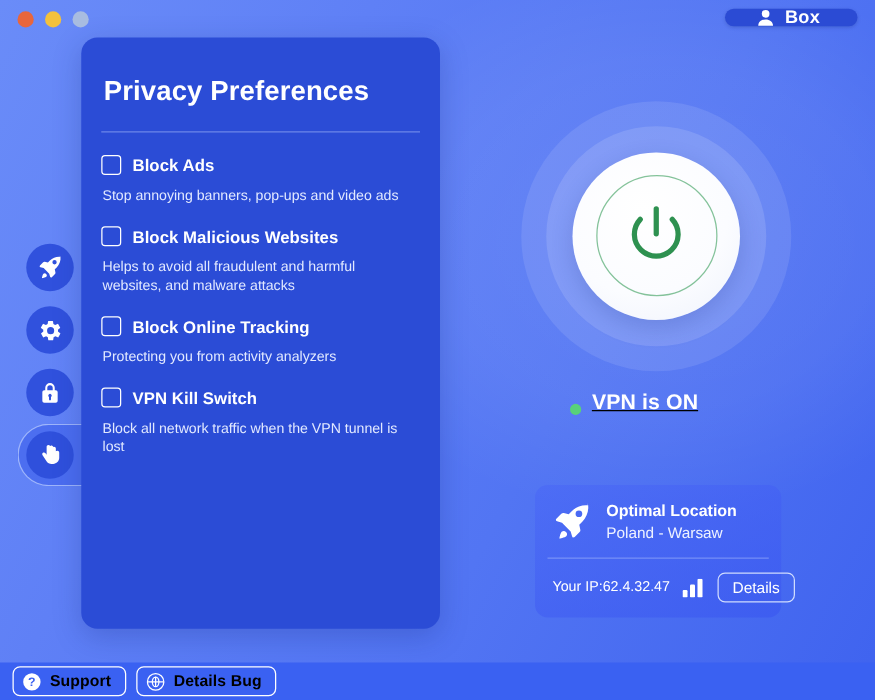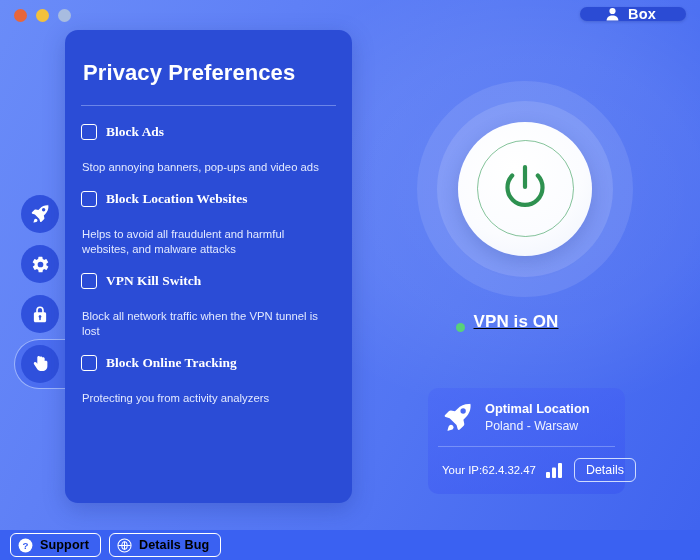--- a/index.html
+++ b/index.html
@@ -146,42 +146,41 @@
     margin-bottom: 18px;
     height: 1px;
     background: rgba(186,205,255,0.45);
   }
 
   .pref-item { margin-bottom: 16px; }
   .pref-head {
     display: flex;
     align-items: center;
     gap: 9px;
-    font-family: Liberation Serif, serif;
   }
   .checkbox {
     width: 16px;
     height: 16px;
     border: 1.6px solid #ffffff;
     border-radius: 3px;
     background: transparent;
     flex: none;
     cursor: pointer;
   }
   .pref-label {
     color: #ffffff;
     font-size: 13.4px;
     font-weight: bold;
     letter-spacing: 0.05px;
   }
   .pref-desc {
     color: #e2e9ff;
     font-size: 11.3px;
     line-height: 15px;
-    margin-top: 20px;
+    margin-top: 10px;
     padding-left: 1px;
     max-width: 243px;
   }
 
   
   .power-area {
     position: absolute;
     left: 396px;
     top: 66px;
     width: 258px;
@@ -416,39 +415,39 @@
       <div class="pref-head">
         <div class="checkbox"></div>
         <div class="pref-label">Block Ads</div>
       </div>
       <div class="pref-desc">Stop annoying banners, pop-ups and video ads</div>
     </div>
 
     <div class="pref-item">
       <div class="pref-head">
         <div class="checkbox"></div>
-        <div class="pref-label">Block Location Websites</div>
+        <div class="pref-label">Block Malicious Websites</div>
       </div>
       <div class="pref-desc">Helps to avoid all fraudulent and harmful websites, and malware attacks</div>
+    </div>
+
+    <div class="pref-item">
+      <div class="pref-head">
+        <div class="checkbox"></div>
+        <div class="pref-label">Block Online Tracking</div>
+      </div>
+      <div class="pref-desc">Protecting you from activity analyzers</div>
     </div>
 
     <div class="pref-item">
       <div class="pref-head">
         <div class="checkbox"></div>
         <div class="pref-label">VPN Kill Switch</div>
       </div>
       <div class="pref-desc">Block all network traffic when the VPN tunnel is lost</div>
-    </div>
-
-    <div class="pref-item">
-      <div class="pref-head">
-        <div class="checkbox"></div>
-        <div class="pref-label">Block Online Tracking</div>
-      </div>
-      <div class="pref-desc">Protecting you from activity analyzers</div>
     </div>
   </div>
 
   <div class="power-area">
     <div class="halo-outer"></div>
     <div class="halo-mid"></div>
     <button class="power-btn">
       <div class="power-ring"></div>
       <span style="display:flex;">
         <svg width="52" height="56" viewBox="0 0 52 56" fill="none" stroke="#2e9150" stroke-width="4.2" stroke-linecap="round">

